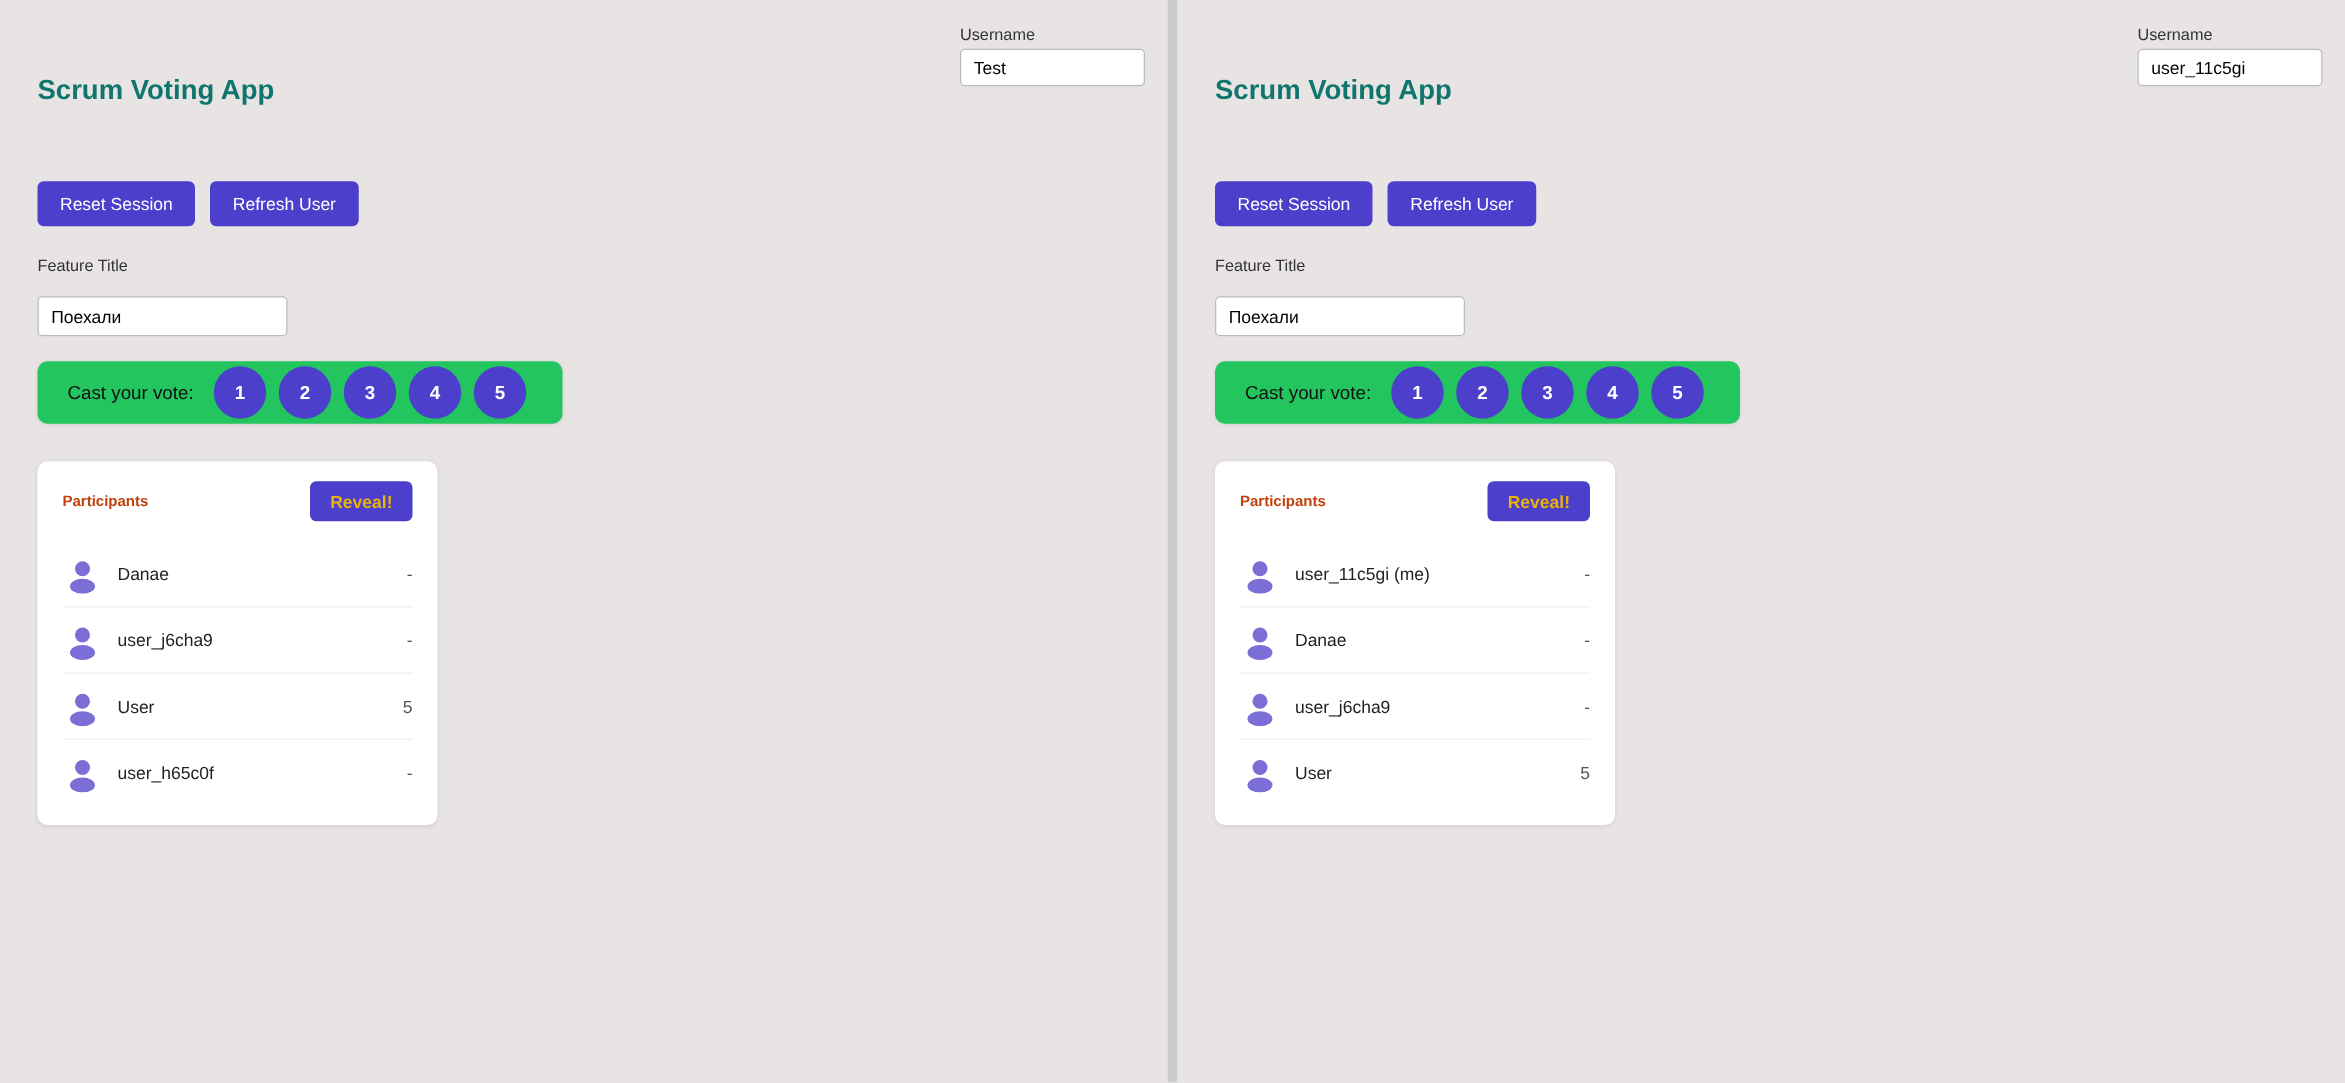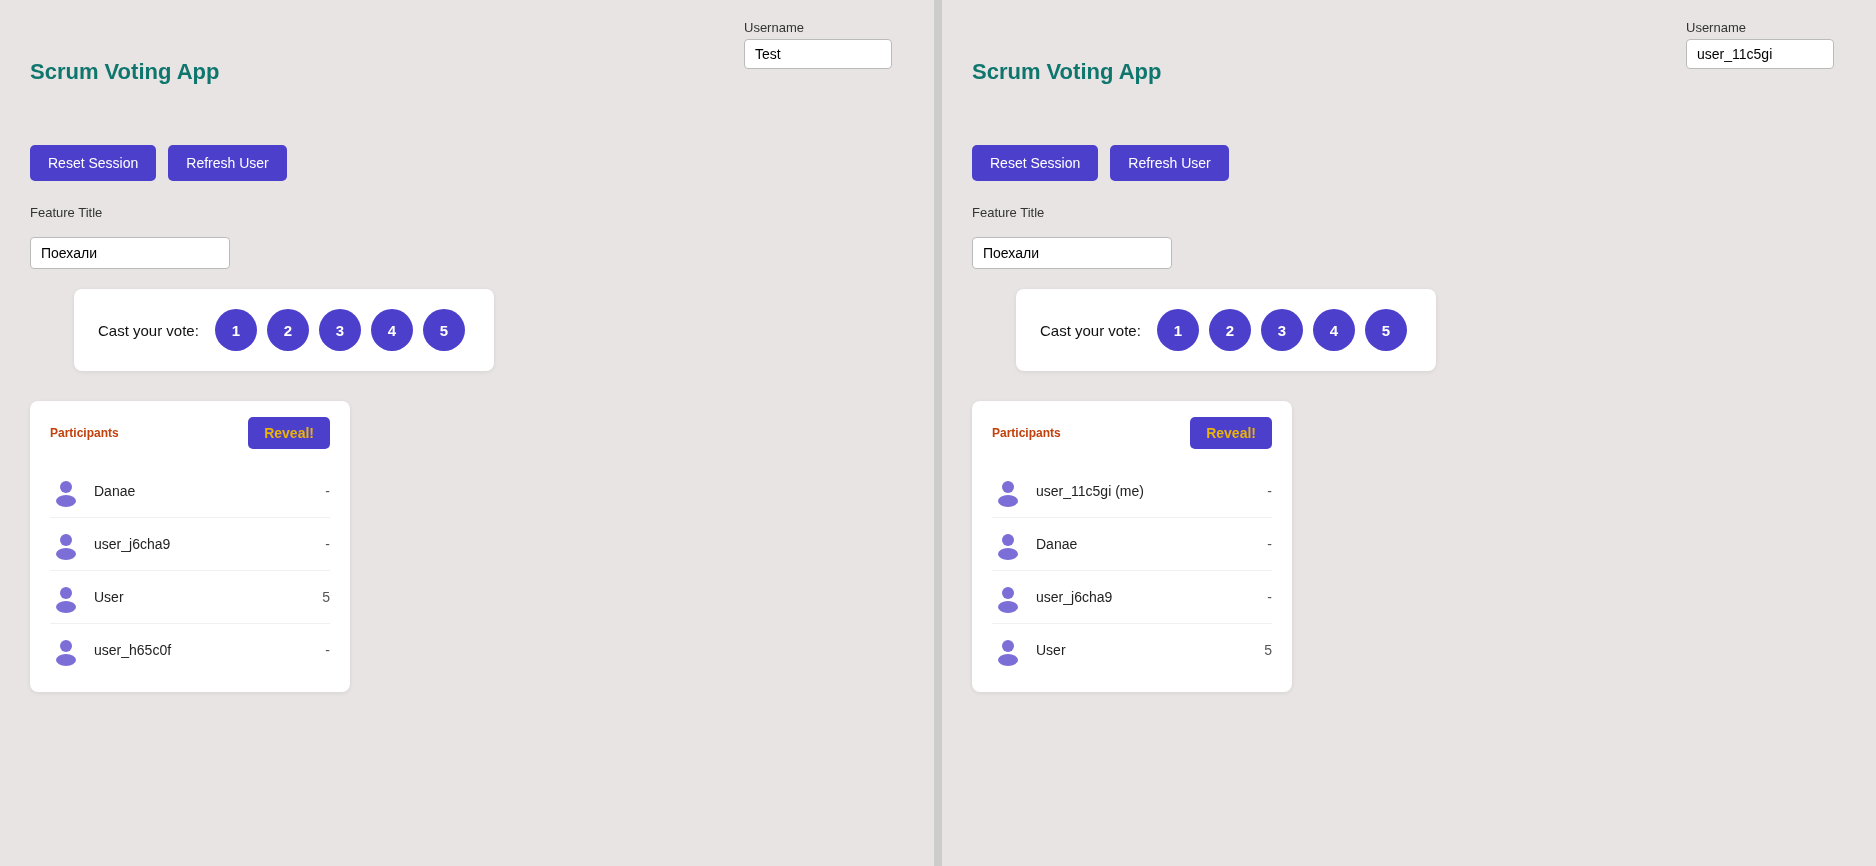--- a/index.html
+++ b/index.html
@@ -24,21 +24,21 @@
     .app-title {
       font-size: 22px;
       font-weight: bold;
       color: #0f766e;
       margin-bottom: 10px;
       margin-top: 39px;
     }
     .username-area {
       position: absolute;
       top: 20px;
-      right: 42px;
+      right: 18px;
       display: flex;
       flex-direction: column;
       align-items: flex-start;
     }
     .username-label {
       font-size: 13px;
       color: #333;
       margin-bottom: 4px;
     }
     .username-input {
@@ -75,30 +75,29 @@
     }
     .feature-input {
       border: 1px solid #bbb;
       border-radius: 4px;
       padding: 7px 10px;
       font-size: 14px;
       width: 200px;
       background: #fff;
     }
     .vote-card {
-      background: #ffffff;
+      background: #22c55e;
       border-radius: 8px;
-      padding: 20px 24px;
+      padding: 4px 24px;
       display: flex;
       align-items: center;
       gap: 16px;
       margin-bottom: 30px;
       box-shadow: 0 1px 4px rgba(0,0,0,0.08);
       max-width: 420px;
-      margin-left: 44px;
     }
     .vote-label {
       font-size: 15px;
       color: #111;
       white-space: nowrap;
     }
     .vote-buttons {
       display: flex;
       gap: 10px;
     }

